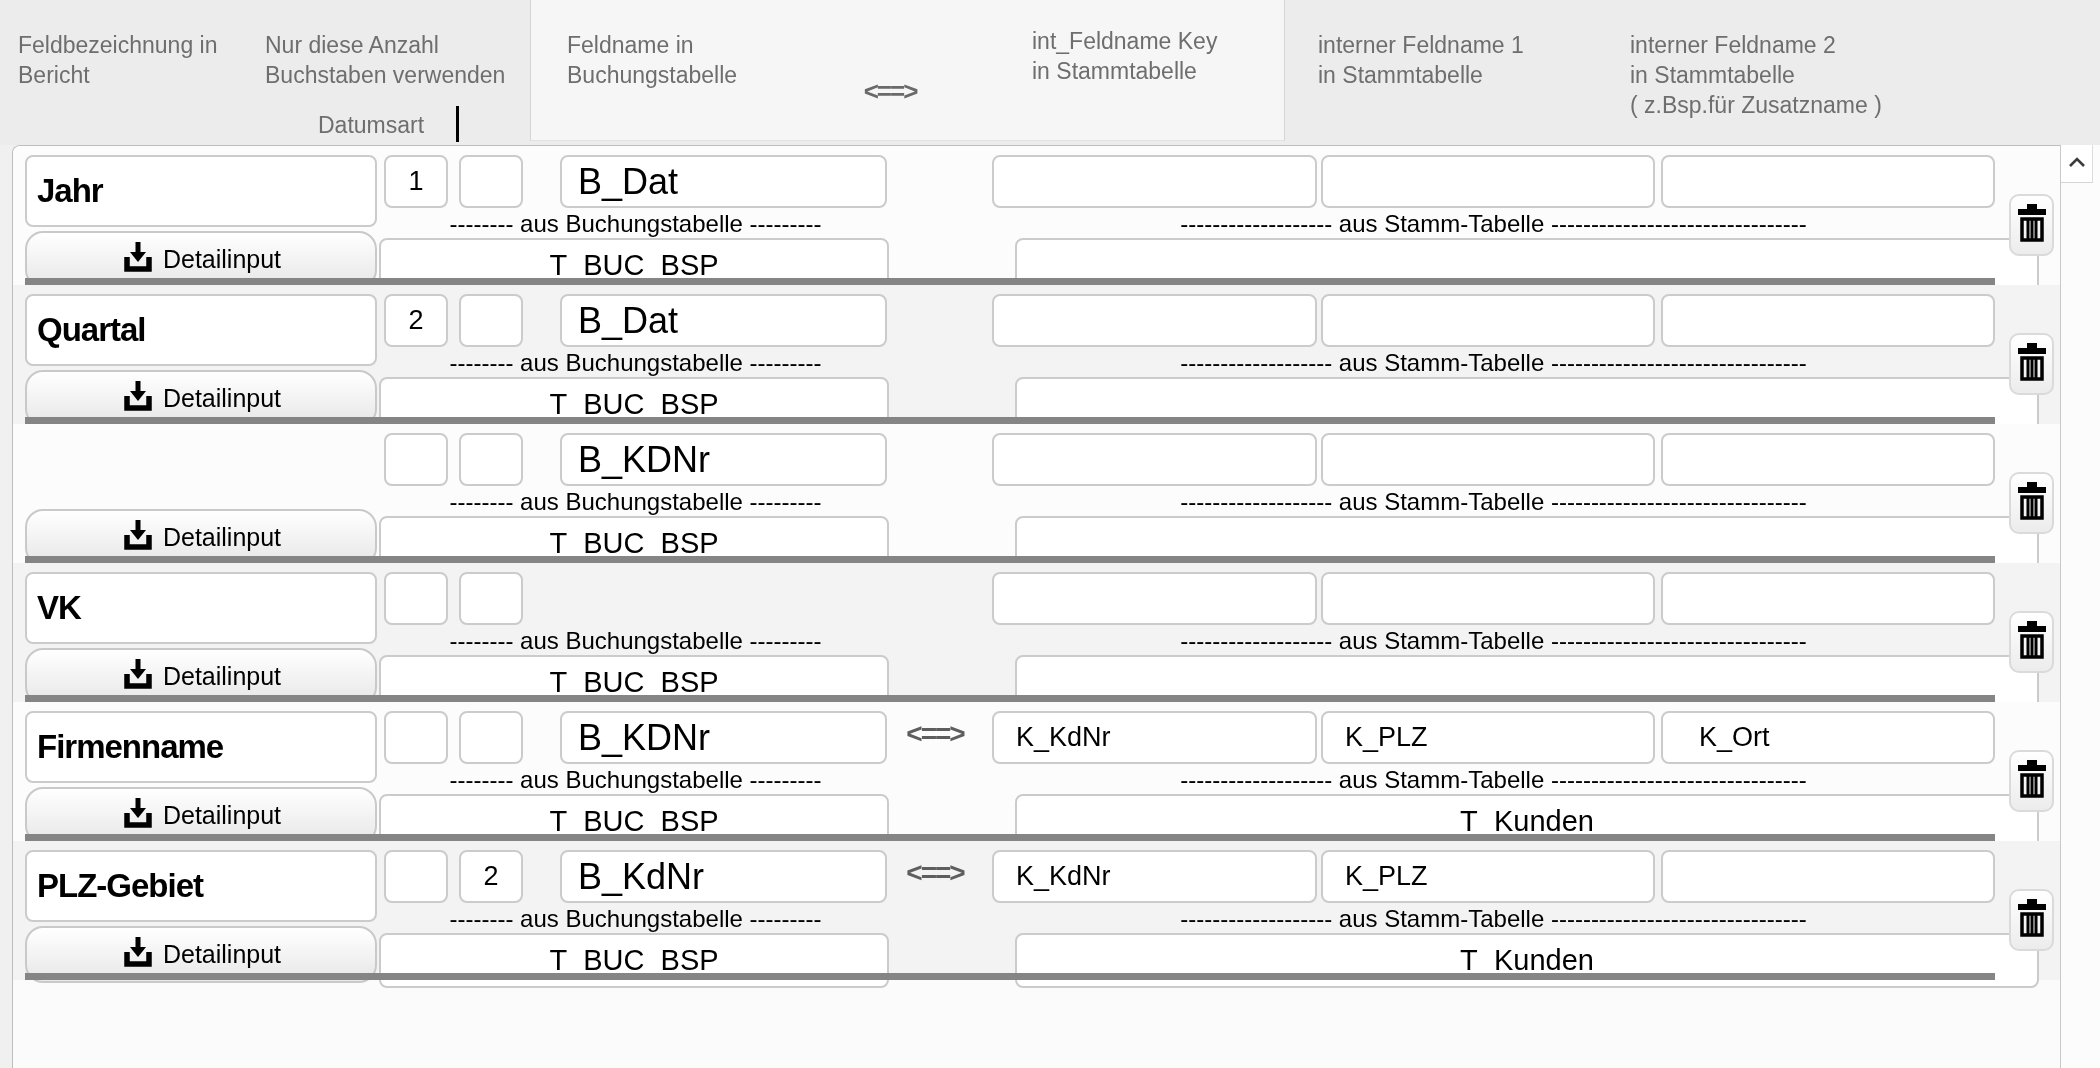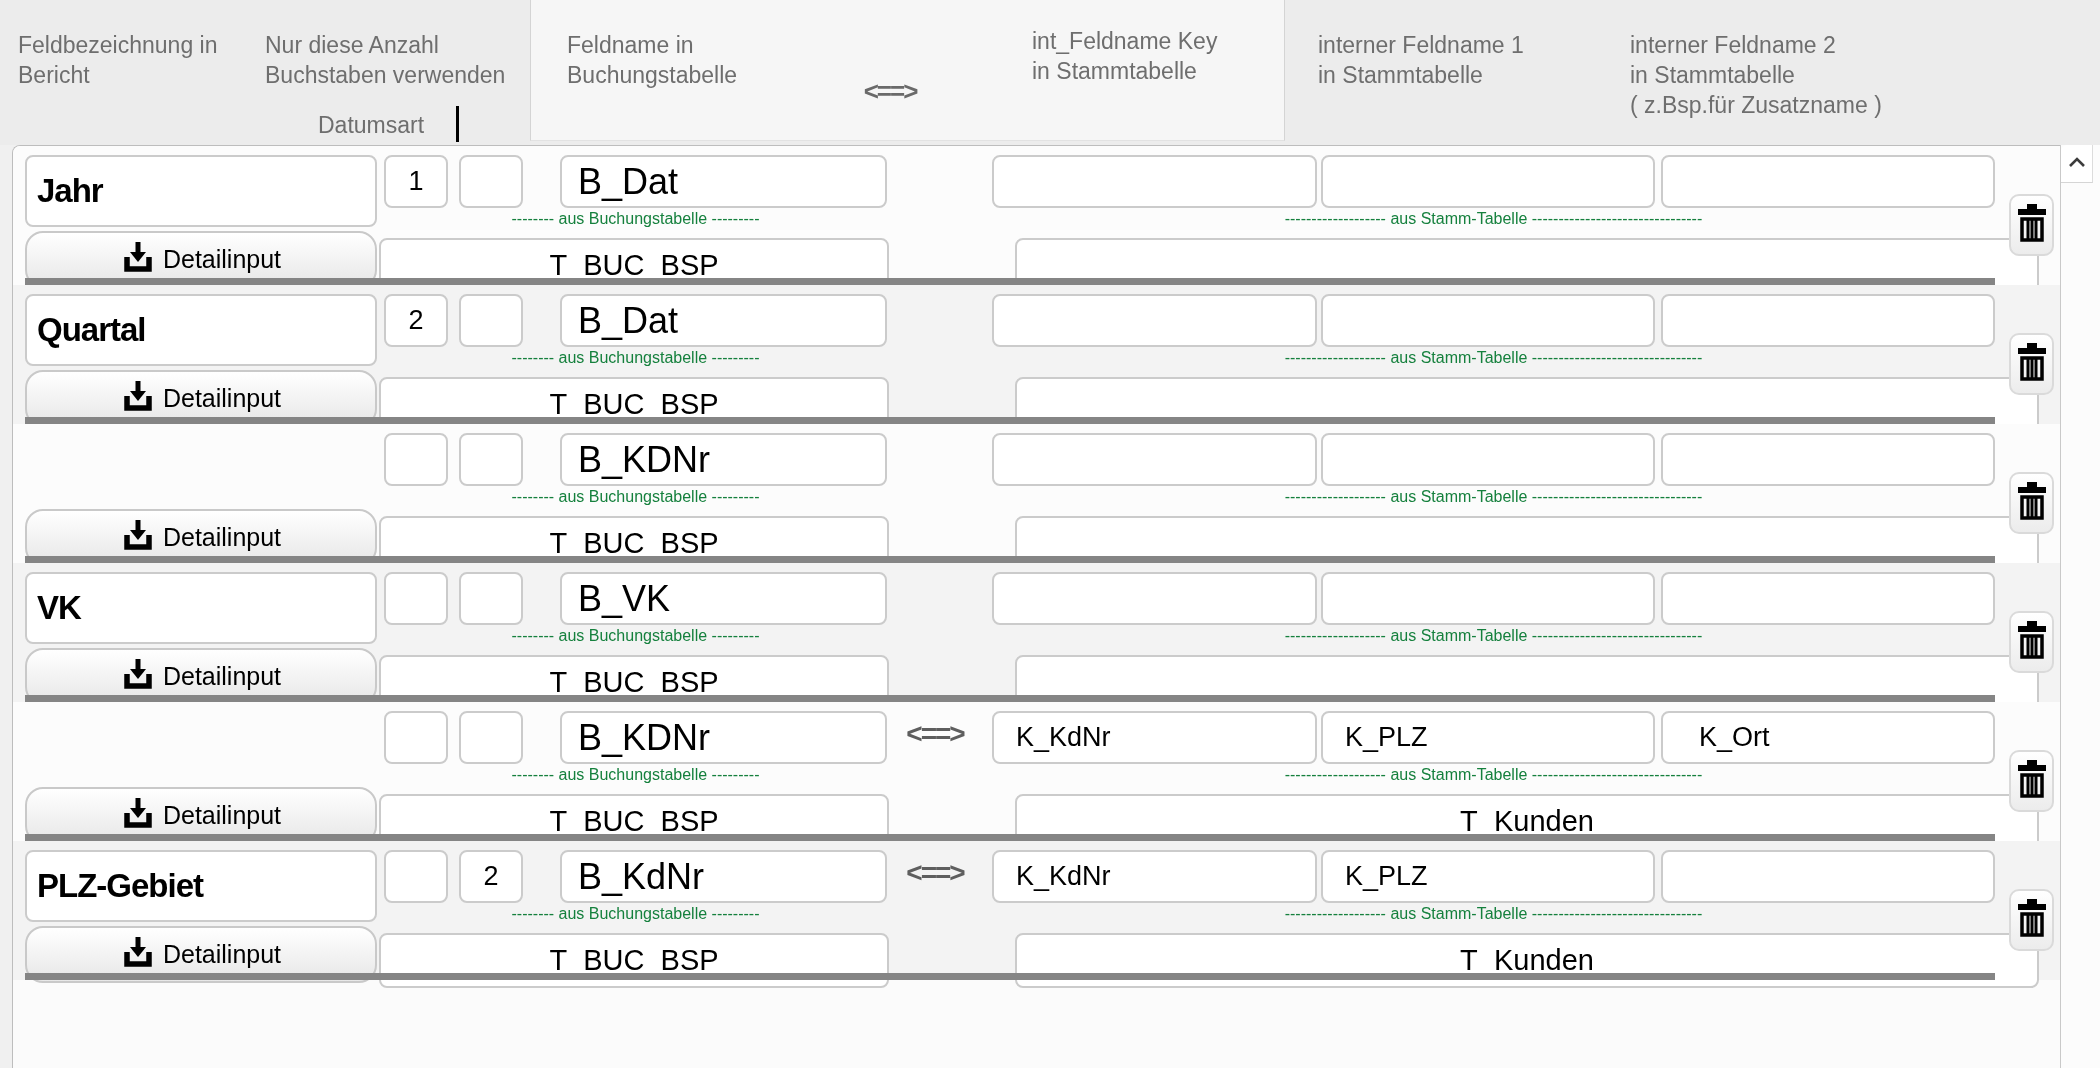--- a/index.html
+++ b/index.html
@@ -36,21 +36,21 @@
     padding-left:10px; font-weight:bold; font-size:33px; color:#000; letter-spacing:-1px; }
   .detail-btn { position:absolute; left:12px; top:85px; width:352px; height:57px;
     display:flex; align-items:center; justify-content:center; gap:8px;
     background:linear-gradient(#ffffff,#e7e7e7); border:2px solid #c9c9c9; border-radius:18px;
     font-size:25px; color:#000; cursor:pointer; }
   .num { top:9px; width:64px; height:53px; display:flex; align-items:center; justify-content:center;
     font-size:27px; }
   .num-a { left:371px; } .num-b { left:446px; }
   .field-input { left:547px; top:9px; width:327px; height:53px; display:flex; align-items:center;
     padding-left:16px; font-size:36px; }
-  .aus-text { position:absolute; font-size:16px; color:#15803d; text-align:center; white-space:nowrap; }
+  .aus-text { position:absolute; font-size:24px; color:#000000; text-align:center; white-space:nowrap; }
   .aus-buch { left:371px; top:64px; width:503px; }
   .buch-box { left:366px; top:92px; width:510px; height:55px; display:flex; align-items:center;
     justify-content:center; font-size:29px; }
   .link-arrow { position:absolute; left:880px; top:16px; width:84px; text-align:center;
     font-weight:bold; font-size:28px; color:#5e5e5e; letter-spacing:-2px; }
   .key-input  { left:979px;  top:9px; width:325px; height:53px; display:flex; align-items:center; padding-left:22px; font-size:27px; }
   .int1-input { left:1308px; top:9px; width:334px; height:53px; display:flex; align-items:center; padding-left:22px; font-size:27px; }
   .int2-input { left:1648px; top:9px; width:334px; height:53px; display:flex; align-items:center; padding-left:36px; font-size:27px; }
   .aus-stamm { left:979px; top:64px; width:1003px; }
   .stamm-box { left:958px; top:92px; width:1024px; height:55px; display:flex; align-items:center;
@@ -210,21 +210,20 @@
         <svg width="34" height="34" viewBox="0 0 34 34">
           <rect x="14.5" y="2" width="5" height="11" fill="#000"></rect>
           <polygon points="9,12 25,12 17,22" fill="#000"></polygon>
           <path d="M6 17 V29 H28 V17" fill="none" stroke="#000" stroke-width="5.5"></path>
         </svg>
       </span>
       <span>Detailinput</span>
     </div>
     <div class="box num num-a"></div>
     <div class="box num num-b"></div>
-    <div class="box field-input">B_VK</div>
     <div class="aus-text aus-buch">-------- aus  Buchungstabelle ---------</div>
     <div class="box buch-box">T_BUC_BSP</div>
 
     <div class="box key-input"></div>
     <div class="box int1-input"></div>
     <div class="box int2-input"></div>
     <div class="aus-text aus-stamm">------------------- aus  Stamm-Tabelle --------------------------------</div>
     <div class="box stamm-box"></div>
     <div class="trash-btn">
       <span>
@@ -234,20 +233,21 @@
           <rect x="5" y="16" width="20" height="21" fill="none" stroke="#000" stroke-width="3.5"></rect>
           <line x1="11" y1="16" x2="11" y2="37" stroke="#000" stroke-width="3"></line>
           <line x1="15" y1="16" x2="15" y2="37" stroke="#000" stroke-width="3"></line>
           <line x1="19" y1="16" x2="19" y2="37" stroke="#000" stroke-width="3"></line>
         </svg>
       </span>
     </div>
     <div class="sep"></div>
   </div>
       <div class="row">
+    <div class="box label-box">Firmenname</div>
     <div class="detail-btn">
       <span>
         <svg width="34" height="34" viewBox="0 0 34 34">
           <rect x="14.5" y="2" width="5" height="11" fill="#000"></rect>
           <polygon points="9,12 25,12 17,22" fill="#000"></polygon>
           <path d="M6 17 V29 H28 V17" fill="none" stroke="#000" stroke-width="5.5"></path>
         </svg>
       </span>
       <span>Detailinput</span>
     </div>

